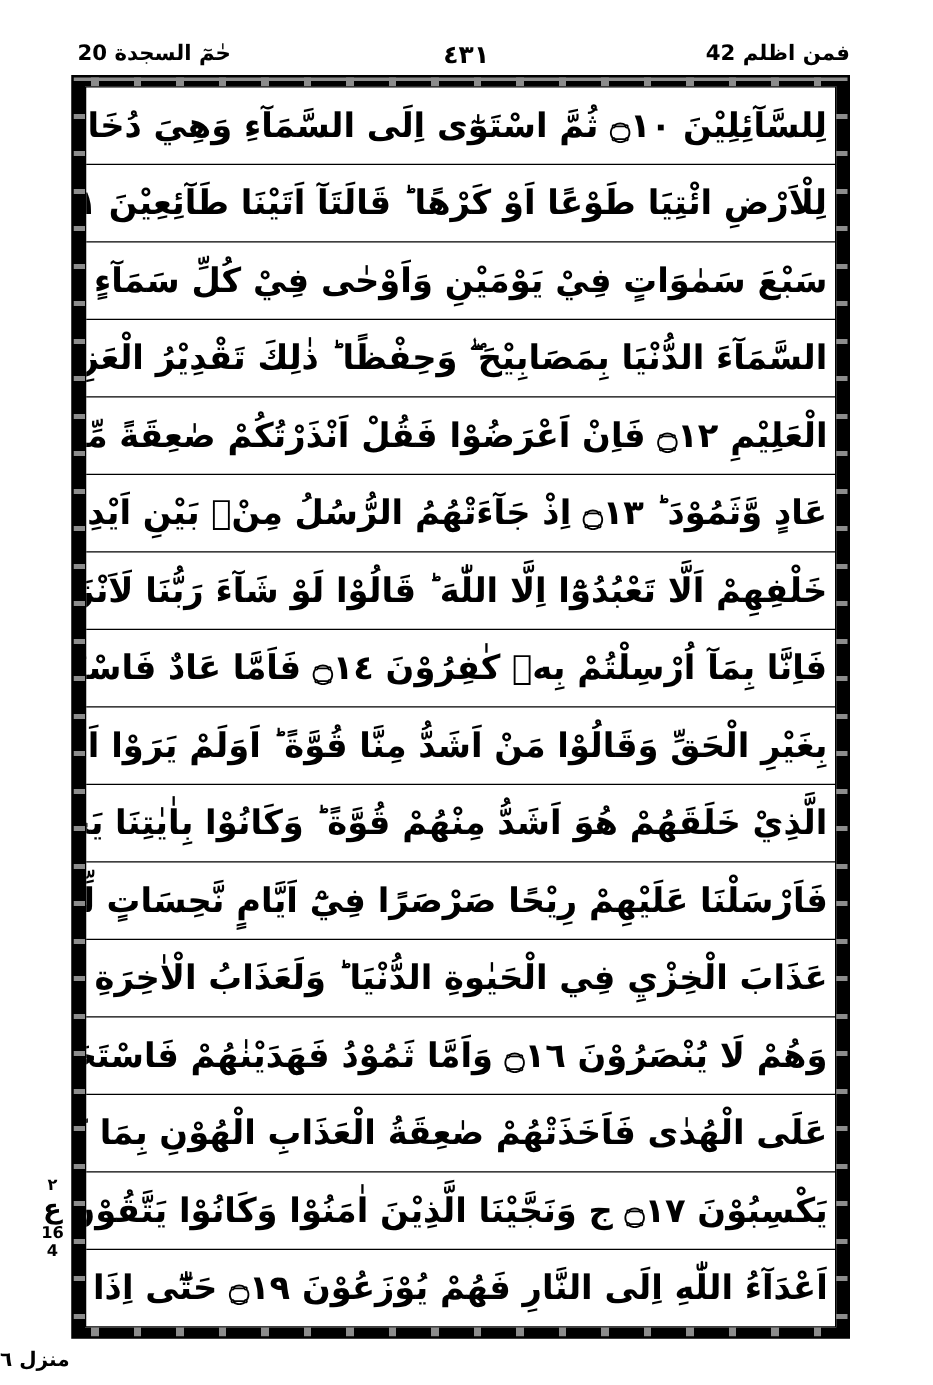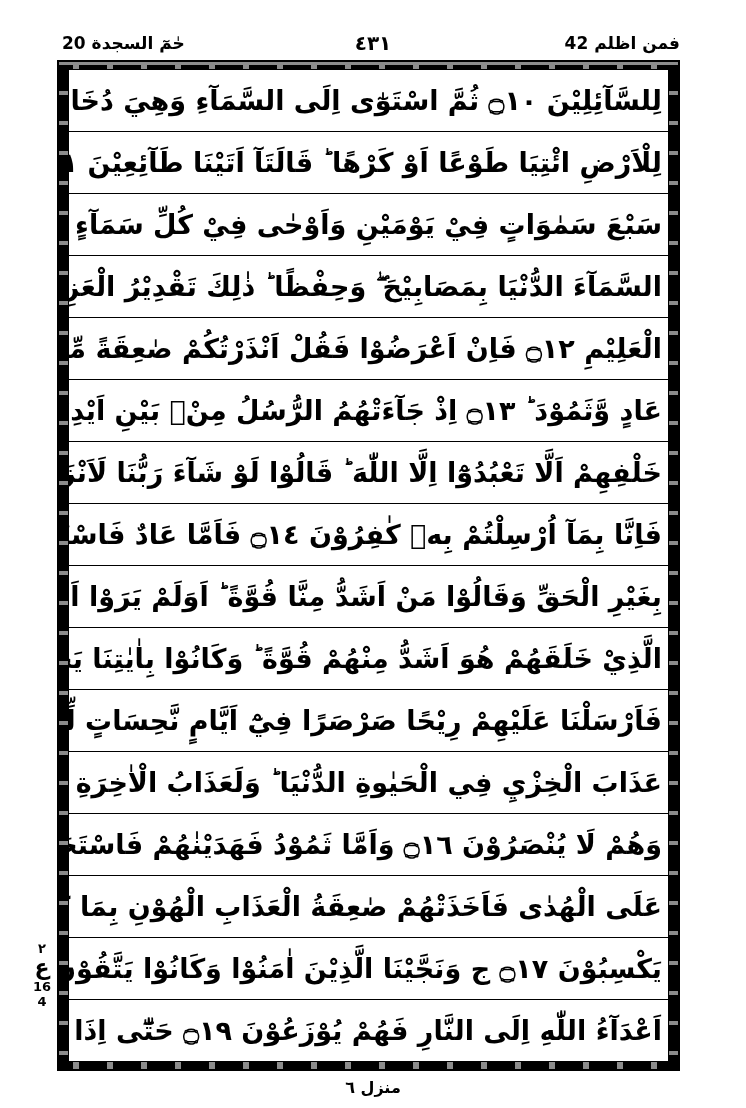--- a/index.html
+++ b/index.html
@@ -40,21 +40,21 @@
   .line:last-child { border-bottom: none; }
   .line span.txt { display: block; width: 100%; text-align: justify; text-align-last: justify; }
 
   .margin-ruku {
     position: absolute; left: 30px; top: 942px; width: 24px; text-align: center;
     font-weight: bold; font-size: 13px; line-height: 1.1; direction: rtl;
   }
   .margin-ruku .big { font-size: 22px; display: block; }
 
   .footer {
-    position: absolute; left: 0; right: 0; top: 1078px; text-align: center;
+    position: absolute; left: 0; right: 0; top: 1078px; text-align: left;
     font-weight: bold; font-size: 16px; direction: rtl;
   }
 </style>
 </head>
 <body>
 
 <div class="page">
   <div class="hdr hdr-right">فمن اظلم 42</div>
   <div class="hdr hdr-center">٤٣١</div>
   <div class="hdr hdr-left">حٰمٓ السجدة 20</div>

